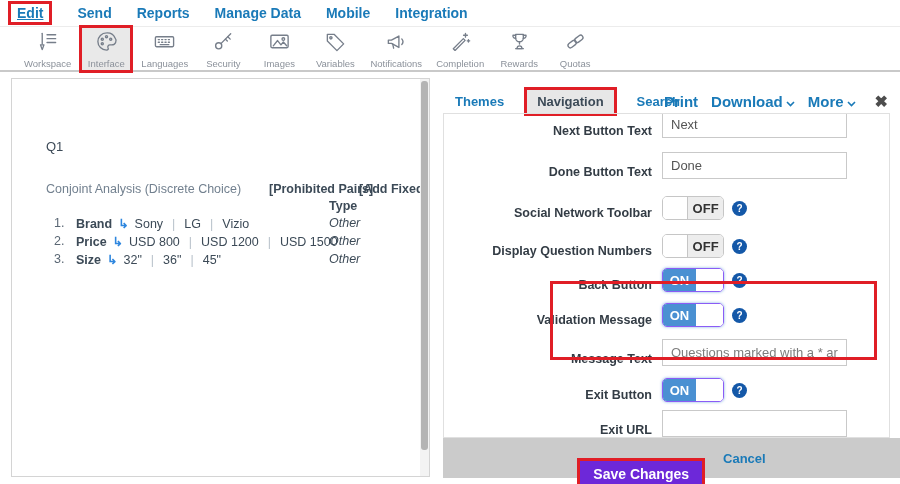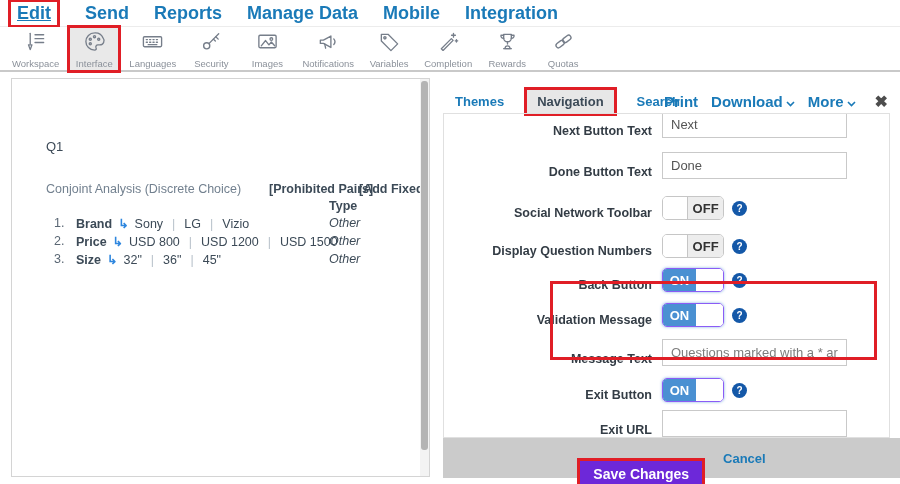--- a/index.html
+++ b/index.html
@@ -2,26 +2,26 @@
 <html><head>
 <meta charset="utf-8">
 <style>
   * { margin:0; padding:0; box-sizing:border-box; }
   html,body { width:900px; height:484px; background:#fff; font-family:"Liberation Sans", sans-serif; overflow:hidden; }
 
   
   .topnav { position:absolute; left:0; top:0; width:900px; height:27px;
             display:flex; align-items:center; gap:25px; padding-left:8px;
             border-bottom:1px solid #ececec; background:#fff; }
-  .topnav a { color:#1a7ab8; font-size:18px; font-weight:600; text-decoration:none; white-space:nowrap; cursor:pointer; }
+  .topnav a { color:#1a7ab8; font-size:14px; font-weight:600; text-decoration:none; white-space:nowrap; cursor:pointer; }
   .topnav .active-nav { text-decoration:underline; border:3px solid #e01e26; padding:1px 6px; }
 
   
   .toolbar { position:absolute; left:0; top:27px; width:900px; height:45px;
-             display:flex; align-items:center; padding-left:6px; gap:2px;
+             display:flex; align-items:center; padding-left:18px; gap:2px;
              border-bottom:2px solid #c9c9c9; background:#fff; }
   .tool { min-width:54px; padding:2px 3px 1px; display:flex; flex-direction:column; align-items:center;
           border:3px solid transparent; cursor:pointer; }
   .tool svg { width:23px; height:23px; stroke:#767e8a; fill:none; stroke-width:1.4; stroke-linecap:round; stroke-linejoin:round; }
   .tool .tlabel { font-size:9.5px; color:#8b919a; margin-top:1px; white-space:nowrap; }
   .tool.selected { background:#e9e9e9; border:3px solid #e01e26; }
 
   
   .left-panel { position:absolute; left:11px; top:78px; width:419px; height:399px;
                 border:1px solid #d4d4d4; background:#fff; overflow:hidden; }
@@ -132,32 +132,32 @@
   <div class="tool">
     <span><svg viewBox="0 0 24 24">
           <rect x="3" y="5.5" width="18" height="13" rx="1.2"></rect>
           <circle cx="16" cy="9.5" r="1.4"></circle>
           <path d="M5.5 16.5l4.5-5.5 3.5 4.5 2.5-3 3.5 4"></path>
         </svg></span>
     <span class="tlabel">Images</span>
   </div>
   <div class="tool">
     <span><svg viewBox="0 0 24 24">
+          <path d="M3.5 4.5h7l10 10-7 7-10-10z"></path>
+          <circle cx="7.2" cy="8.2" r="1.2"></circle>
+        </svg></span>
+    <span class="tlabel">Variables</span>
+  </div>
+  <div class="tool">
+    <span><svg viewBox="0 0 24 24">
           <path d="M3.5 10.5v3.5h3.2l7.8 4.2V6.3L6.7 10.5z"></path>
           <path d="M17.5 9.3a4.5 4.5 0 0 1 0 5.9"></path>
           <path d="M8 14.5l1 4.5"></path>
         </svg></span>
     <span class="tlabel">Notifications</span>
-  </div>
-  <div class="tool">
-    <span><svg viewBox="0 0 24 24">
-          <path d="M3.5 4.5h7l10 10-7 7-10-10z"></path>
-          <circle cx="7.2" cy="8.2" r="1.2"></circle>
-        </svg></span>
-    <span class="tlabel">Variables</span>
   </div>
   <div class="tool">
     <span><svg viewBox="0 0 24 24">
           <path d="M4.5 19.5L15 9l1.8 1.8L6.3 21.3z"></path>
           <path d="M17.2 3.5v4M15.2 5.5h4"></path>
           <path d="M20.3 10v2.6M19 11.3h2.6"></path>
         </svg></span>
     <span class="tlabel">Completion</span>
   </div>
   <div class="tool">

